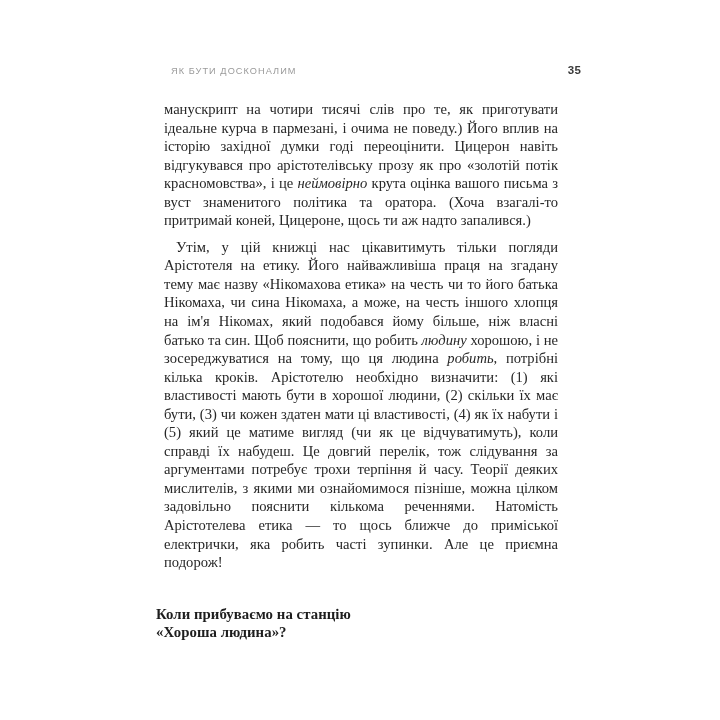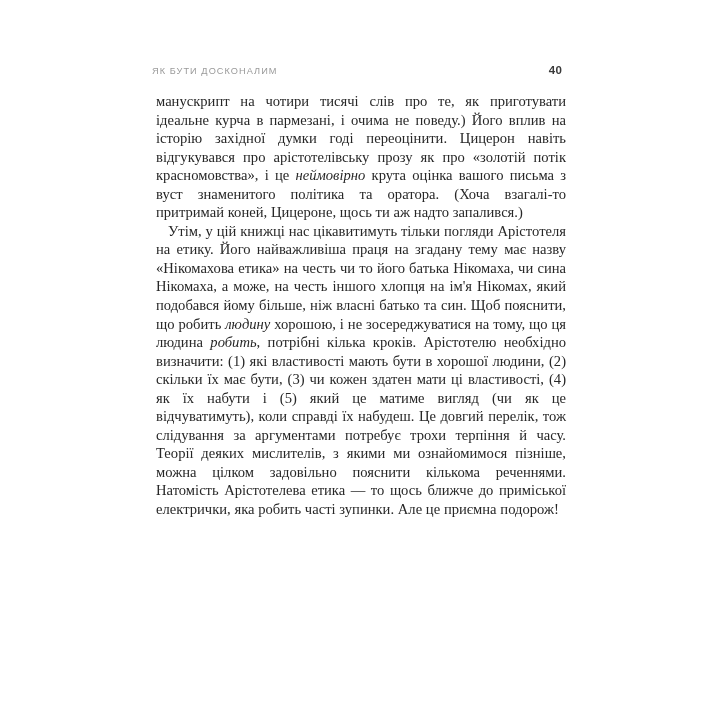--- a/index.html
+++ b/index.html
@@ -12,21 +12,21 @@
     width: 720px;
     height: 720px;
     background: #ffffff;
     overflow: hidden;
     font-family: "Liberation Serif", "DejaVu Serif", serif;
   }
 
   
   .running-head {
     position: absolute;
-    left: 152px;
+    left: 171px;
     top: 64px;
     width: 410px;
     display: flex;
     align-items: baseline;
     justify-content: space-between;
   }
   .running-head-title {
     font-family: "Liberation Sans", "DejaVu Sans", sans-serif;
     font-size: 9.2px;
     letter-spacing: 1.05px;
@@ -44,21 +44,21 @@
 
   
   .text-column {
     position: absolute;
     left: 156px;
     top: 92px;
     width: 410px;
   }
 
   p.body-par {
-    margin: 0;
+    margin: 8px;
     font-size: 14.6px;
     line-height: 18.55px;
     color: #272727;
     text-align: justify;
     text-justify: inter-word;
     hyphens: manual;
     -webkit-hyphens: manual;
     word-spacing: 0.1px;
   }
   p.body-par.indent {
@@ -81,29 +81,30 @@
   .gap-before-heading { height: 25px; }
   .gap-after-heading  { height: 22px; }
 </style>
 </head>
 <body>
 
 <div class="page">
 
   <div class="running-head">
     <span class="running-head-title">ЯК БУТИ ДОСКОНАЛИМ</span>
-    <span class="folio">40</span>
+    <span class="folio">35</span>
   </div>
 
   <div class="text-column">
 
     <p class="body-par"><span>манускрипт на чотири тисячі слів про те, як приготувати ідеальне курча в пармезані, і очима не поведу.) Його вплив на історію західної думки годі переоцінити. Цицерон навіть відгукувався про арістотелівську прозу як про «золотій потік красномовства», і це </span><em>неймовірно</em><span> крута оцінка вашого письма з вуст знаменитого політика та оратора. (Хоча взагалі-то притримай коней, Цицероне, щось ти аж надто запалився.)</span></p>
 
     <p class="body-par indent"><span>Утім, у цій книжці нас цікавитимуть тільки погляди Арістотеля на етику. Його найважливіша праця на згадану тему має назву «Нікомахова етика» на честь чи то його батька Нікомаха, чи сина Нікомаха, а може, на честь іншого хлопця на ім'я Нікомах, який подобався йому більше, ніж власні батько та син. Щоб пояснити, що робить </span><em>людину</em><span> хорошою, і не зосереджуватися на тому, що ця людина </span><em>робить</em><span>, потрібні кілька кроків. Арістотелю необхідно визначити: (1) які властивості мають бути в хорошої людини, (2) скільки їх має бути, (3) чи кожен здатен мати ці властивості, (4) як їх набути і (5) який це матиме вигляд (чи як це відчуватимуть), коли справді їх набудеш. Це довгий перелік, тож слідування за аргументами потребує трохи терпіння й часу. Теорії деяких мислителів, з якими ми ознайомимося пізніше, можна цілком задовільно пояснити кількома реченнями. Натомість Арістотелева етика — то щось ближче до приміської електрички, яка робить часті зупинки. Але це приємна подорож!</span></p>
 
     <div class="gap-before-heading"></div>
 
+    <h2 class="section-heading"><span>Коли прибуваємо на станцію</span><br><span>«Хороша людина»?</span></h2>
 
     <div class="gap-after-heading"></div>
 
 
   </div>
 </div>
 
 </body></html>

